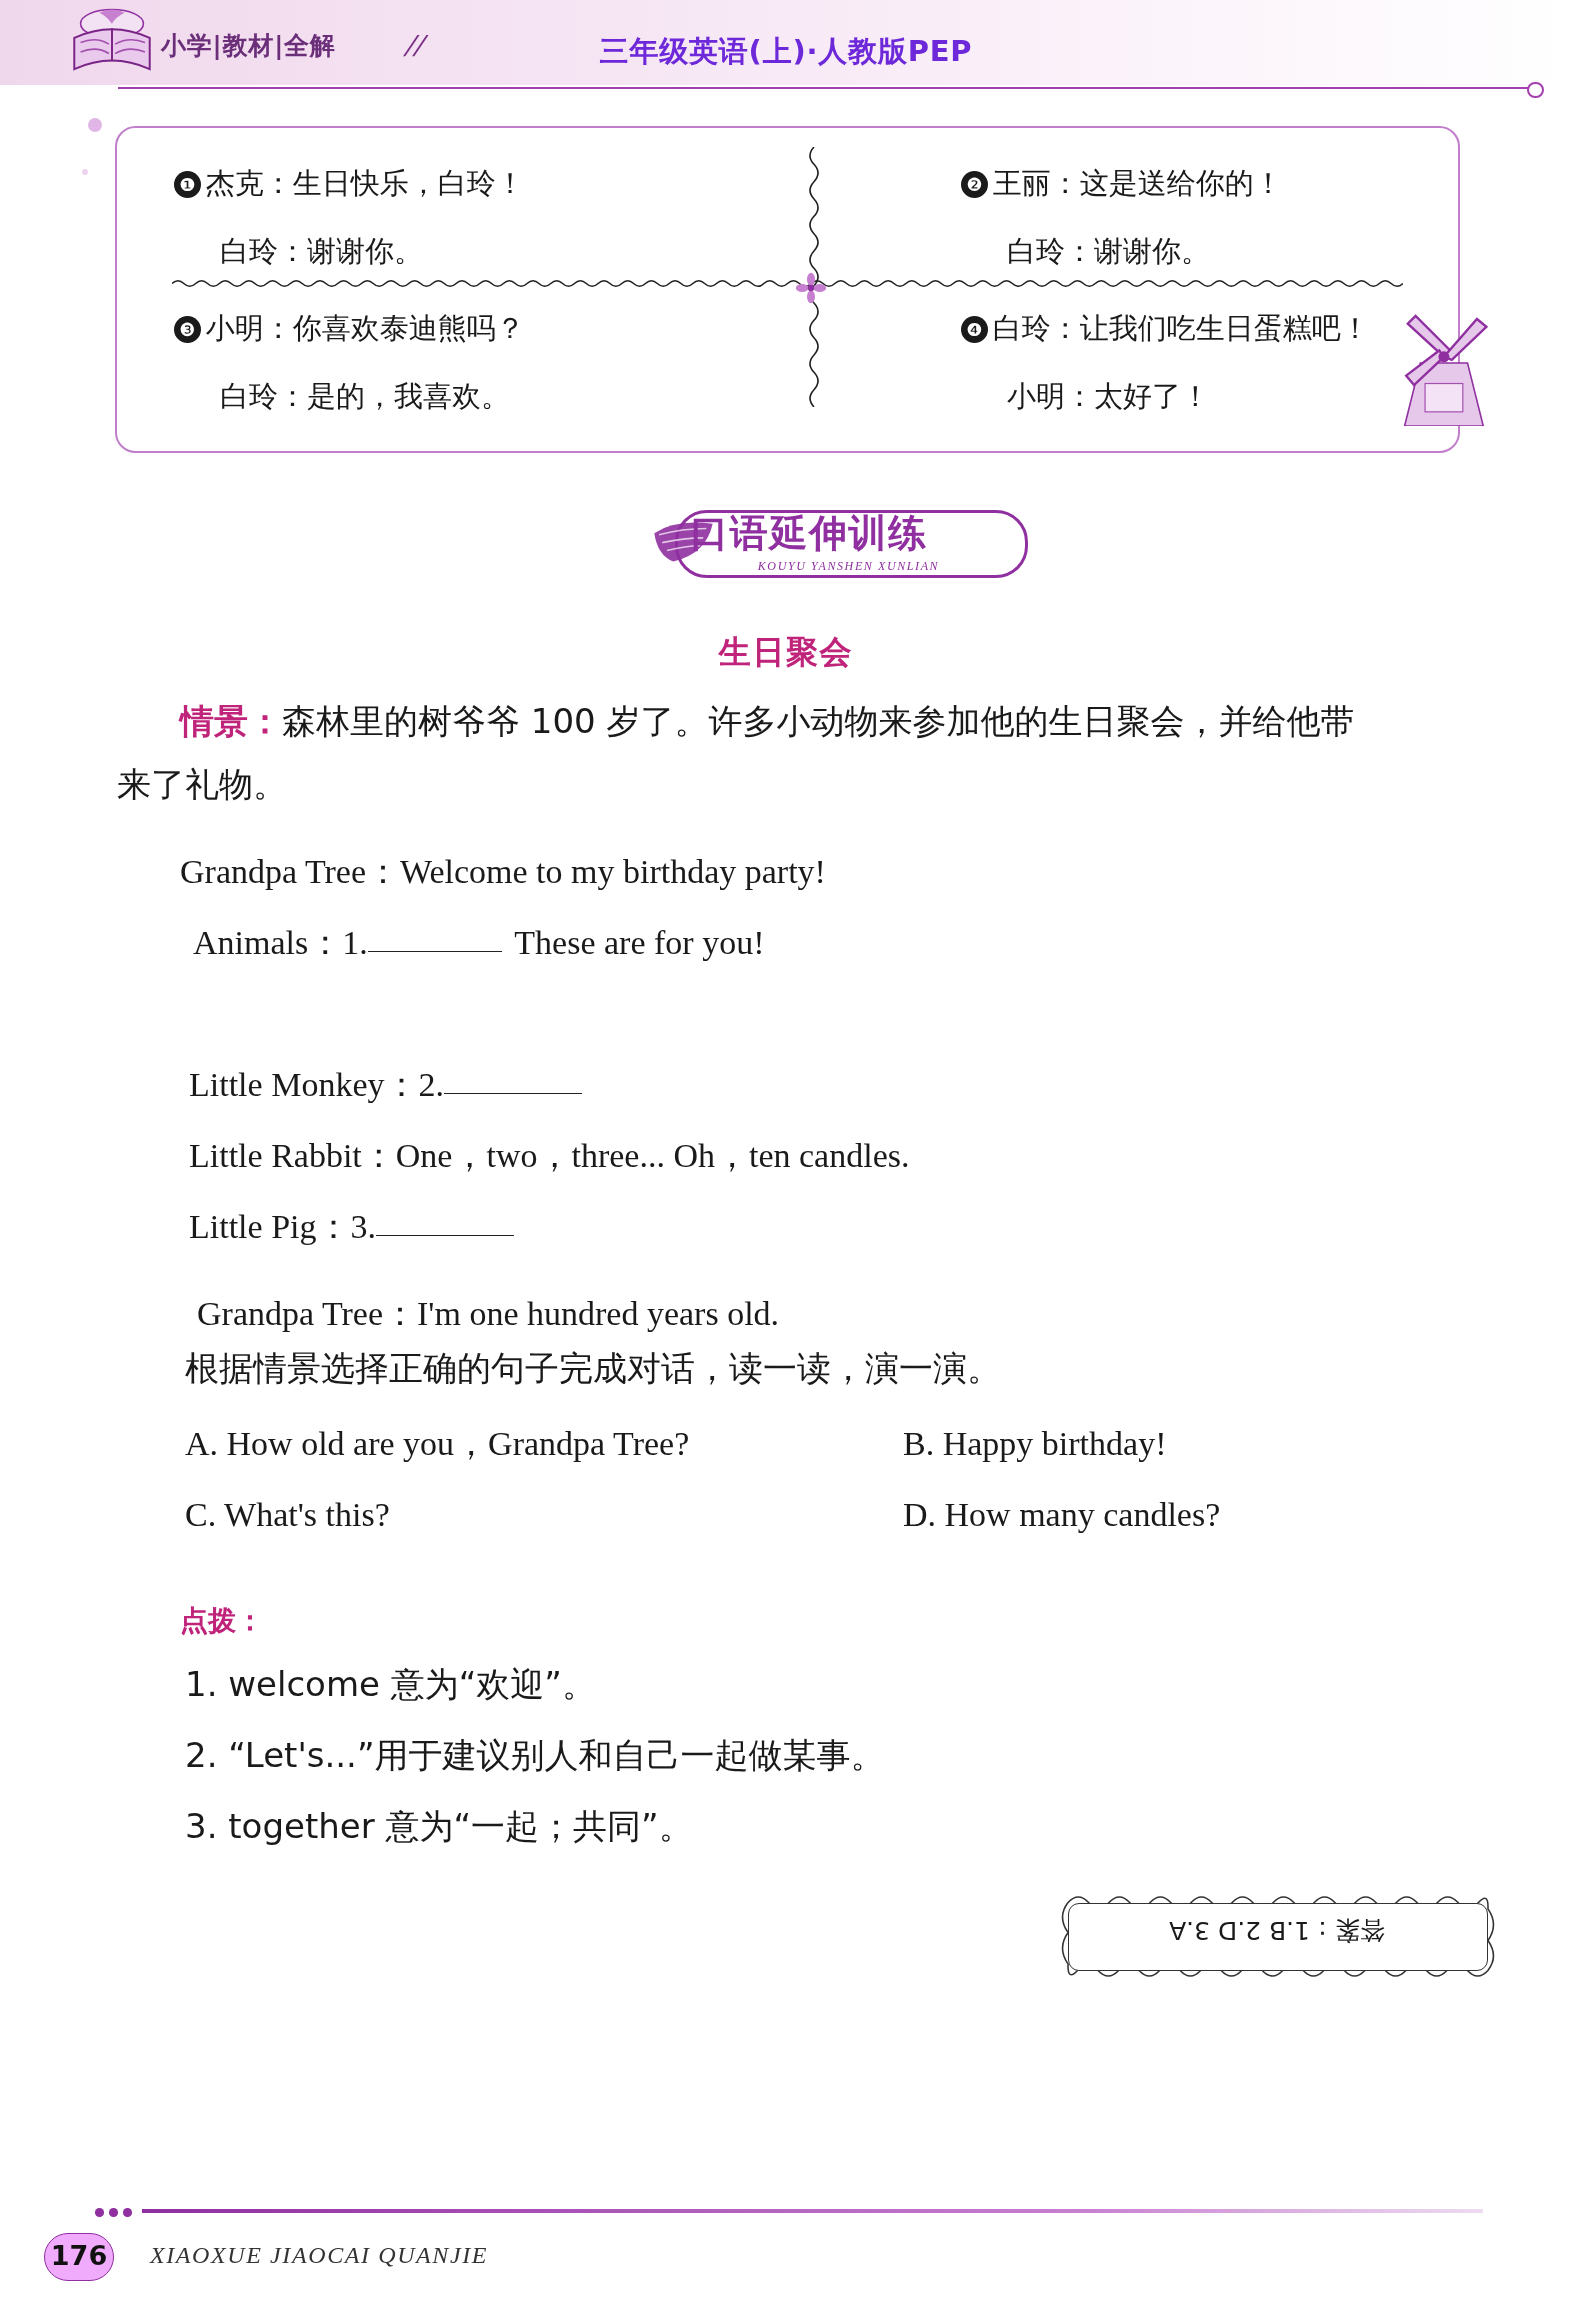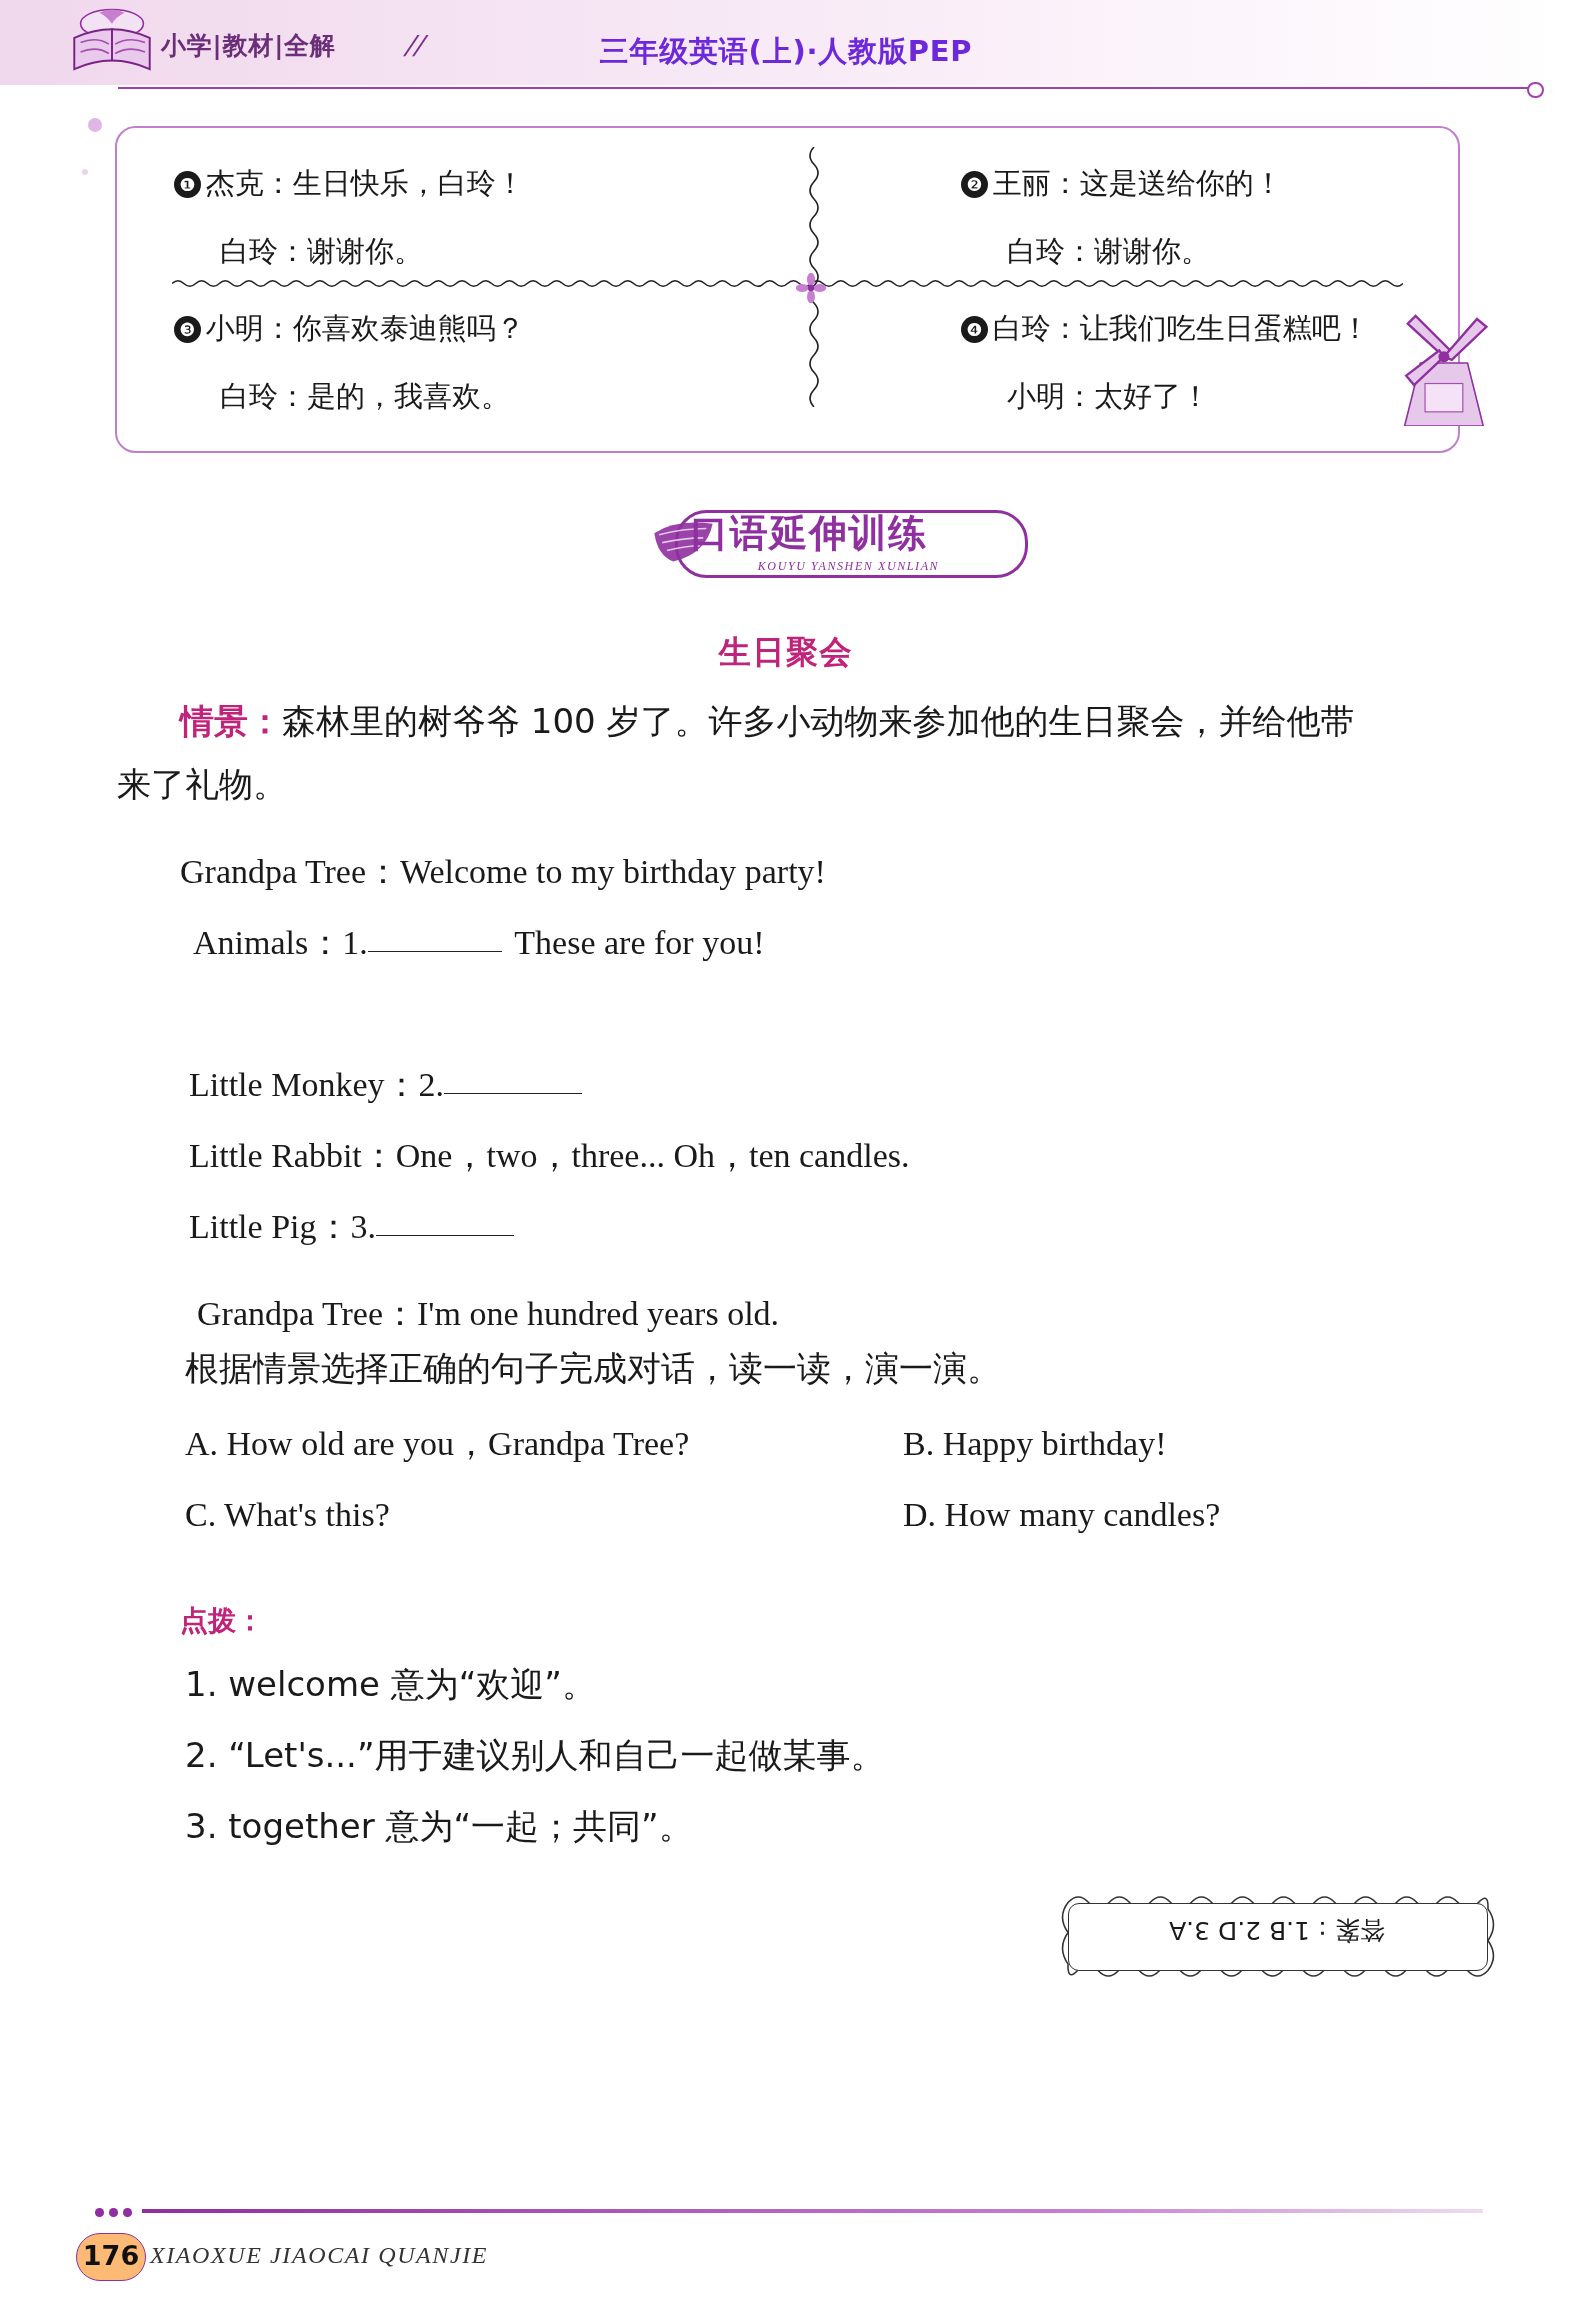--- a/index.html
+++ b/index.html
@@ -150,22 +150,22 @@
   .footer-rule{
     position:absolute;left:142px;top:2209px;width:1341px;height:4px;
     background:linear-gradient(90deg,#8f2fa0 0%,#c77fd0 70%,#eddcf0 100%);
   }
   .footer-dots{position:absolute;left:95px;top:2206px;width:47px;height:11px;}
   .footer-dots i{
     display:inline-block;width:8.7px;height:8.7px;border-radius:50%;
     background:#8f2fa0;margin-right:5.5px;
   }
   .page-num-circle{
-    position:absolute;left:76px;top:2233px;width:68px;height:46px;
-    border:1.6px solid #8f2fa0;border-radius:24px;background:#fdba74;
+    position:absolute;left:44px;top:2233px;width:68px;height:46px;
+    border:1.6px solid #8f2fa0;border-radius:24px;background:#f0abfc;
     text-align:center;line-height:44px;font-size:27px;font-weight:bold;
     font-family:"DejaVu Sans", sans-serif;color:#111;
   }
   .footer-text{
     position:absolute;left:150px;top:2242px;
     font-family:"Liberation Serif", serif;font-style:italic;
     font-size:24px;color:#333;letter-spacing:1.6px;
   }
 </style>
 </head>

